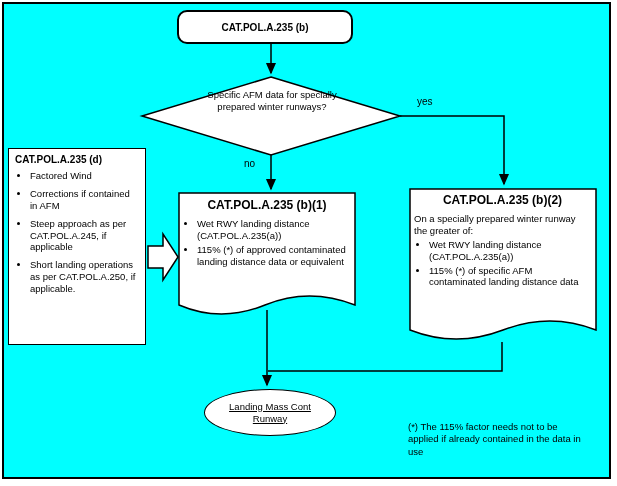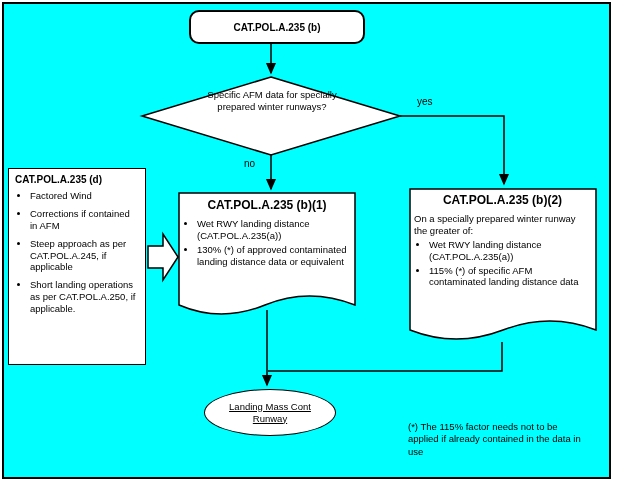--- a/index.html
+++ b/index.html
@@ -9,30 +9,30 @@
   }
   .frame {
     position:absolute; left:2px; top:2px; width:609px; height:477px;
     box-sizing:border-box; border:2px solid #000; background:#00ffff;
   }
   svg.layer { position:absolute; left:0; top:0; }
   .node {
     position:absolute; box-sizing:border-box; background:#fff; border:2px solid #000;
     display:flex; align-items:center; justify-content:center; text-align:center;
   }
-  .start { left:189px; top:10px; width:176px; height:34px; border-radius:10px;
+  .start { left:177px; top:10px; width:176px; height:34px; border-radius:10px;
            font-weight:bold; font-size:10px; }
   .terminator { left:204px; top:389px; width:132px; height:47px; border-radius:50%;
                 border-width:1.5px; font-size:9.5px; line-height:1.25; padding:0 16px;text-decoration:underline; }
   .decision-text { position:absolute; left:192px; top:89px; width:160px;
                    text-align:center; font-size:9.5px; line-height:1.3; }
   .branch-label { position:absolute; font-size:10px; }
   .yes { left:417px; top:96px; }
   .no  { left:244px; top:158px; }
-  .refbox { position:absolute; left:8px; top:168px; width:138px; height:197px;
+  .refbox { position:absolute; left:8px; top:148px; width:138px; height:197px;
             box-sizing:border-box; background:#fff; border:1.5px solid #000;
             padding:5px 6px; font-size:9.5px; }
   .refbox .title { font-weight:bold; margin-bottom:5px; font-size:10px; }
   ul.blist { margin:0; padding-left:15px; }
   ul.blist li { margin-bottom:6px; line-height:1.25; }
   .doctext { position:absolute; font-size:9.5px; line-height:1.25; }
   .doctext .title { font-weight:bold; text-align:center; font-size:12px; margin-bottom:5px; }
   .doc1 { left:182px; top:198px; width:170px; }
   .doc2 { left:414px; top:193px; width:177px; }
   .doctext ul { margin:2px 0 0 0; padding-left:15px; }
@@ -85,21 +85,21 @@
       <li>Corrections if contained in AFM</li>
       <li>Steep approach as per CAT.POL.A.245, if applicable</li>
       <li>Short landing operations as per CAT.POL.A.250, if applicable.</li>
     </ul>
   </div>
 
   <div class="doctext doc1">
     <div class="title">CAT.POL.A.235 (b)(1)</div>
     <ul>
       <li>Wet RWY landing distance (CAT.POL.A.235(a))</li>
-      <li>130% (*) of approved contaminated landing distance data or equivalent</li>
+      <li>115% (*) of approved contaminated landing distance data or equivalent</li>
     </ul>
   </div>
 
   <div class="doctext doc2">
     <div class="title">CAT.POL.A.235 (b)(2)</div>
     <div>On a specially prepared winter runway the greater of:</div>
     <ul>
       <li>Wet RWY landing distance (CAT.POL.A.235(a))</li>
       <li>115% (*) of specific AFM contaminated landing distance data</li>
     </ul>

